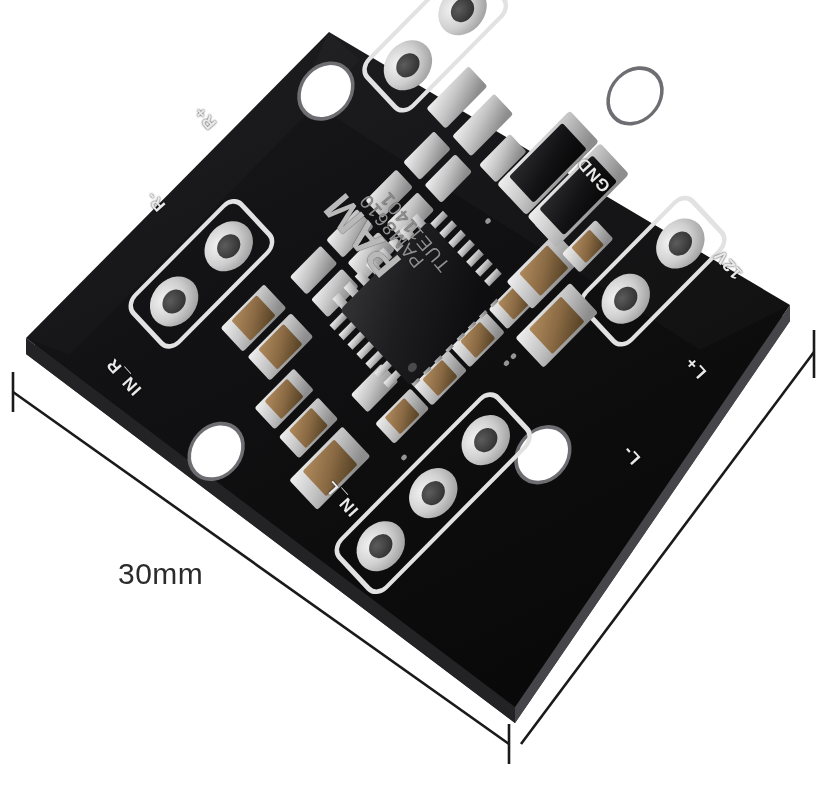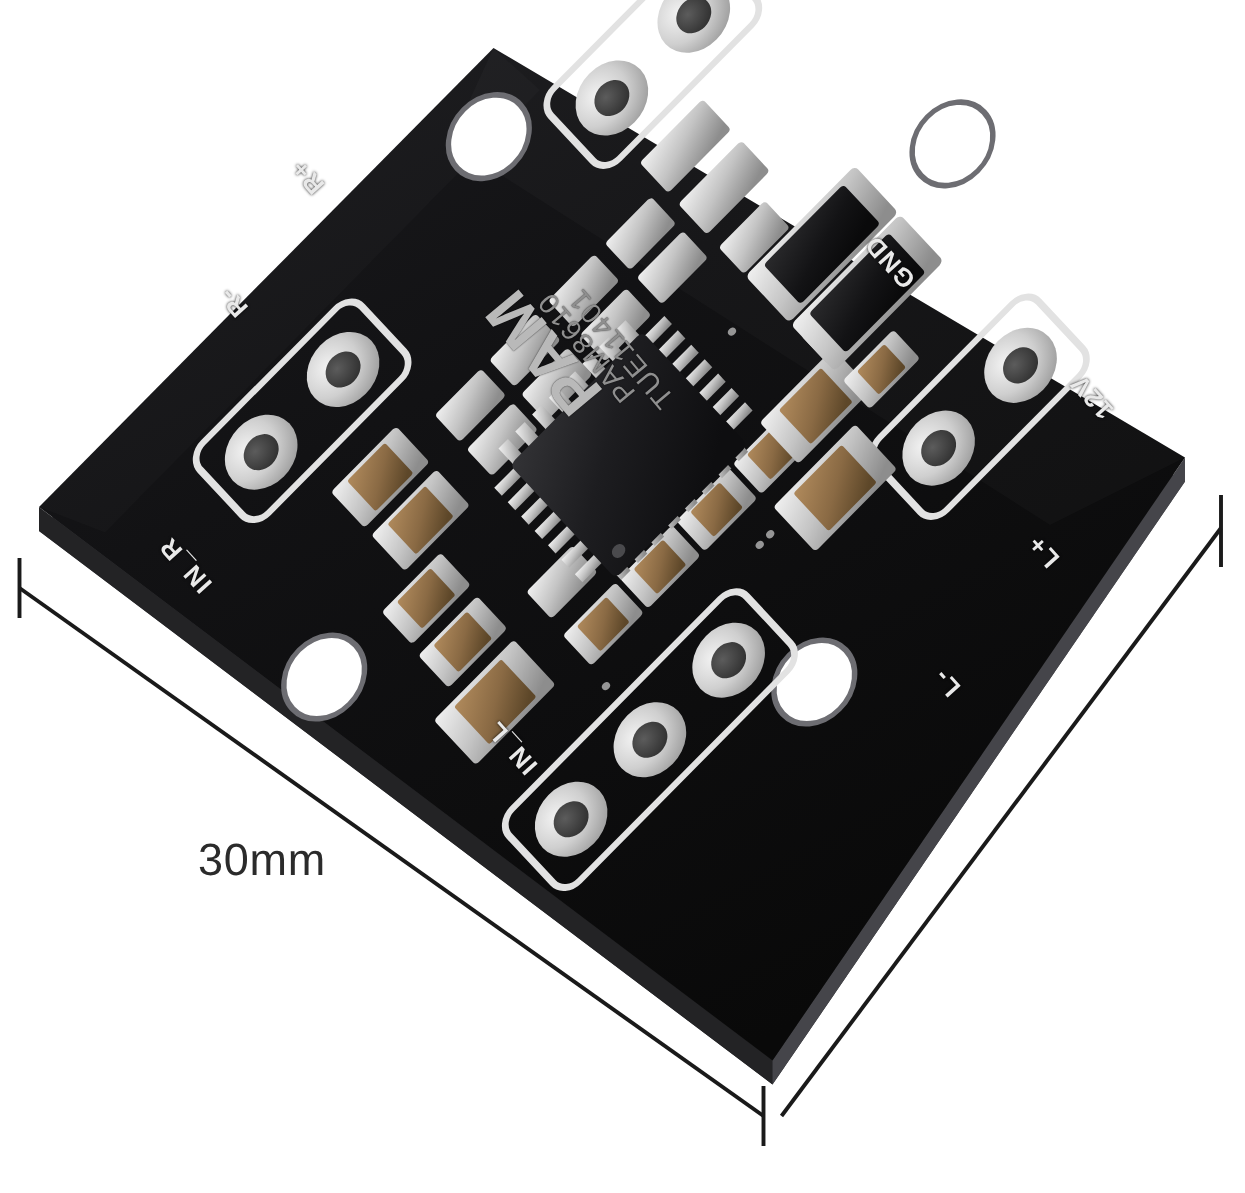--- a/index.html
+++ b/index.html
@@ -14,21 +14,21 @@
   svg#scene{position:absolute;left:0;top:0;width:830px;height:795px;}
 
   .dimlabel{
     position:absolute;
     color:#2b2b2b;
     font-size:30px;
     letter-spacing:0.5px;
     white-space:nowrap;
     font-family:"Liberation Sans", sans-serif;
   }
-  #dim-30 { left:132px; top:557px;text-align:right; }
+  #dim-30 { left:118px; top:557px;text-align:right; }
   #dim-25 { left:716px; top:527px; }
 
   
   .silk{
     position:absolute;
     color:#e9e9e9;
     font-size:17px;
     font-weight:bold;
     letter-spacing:1px;
     white-space:nowrap;

